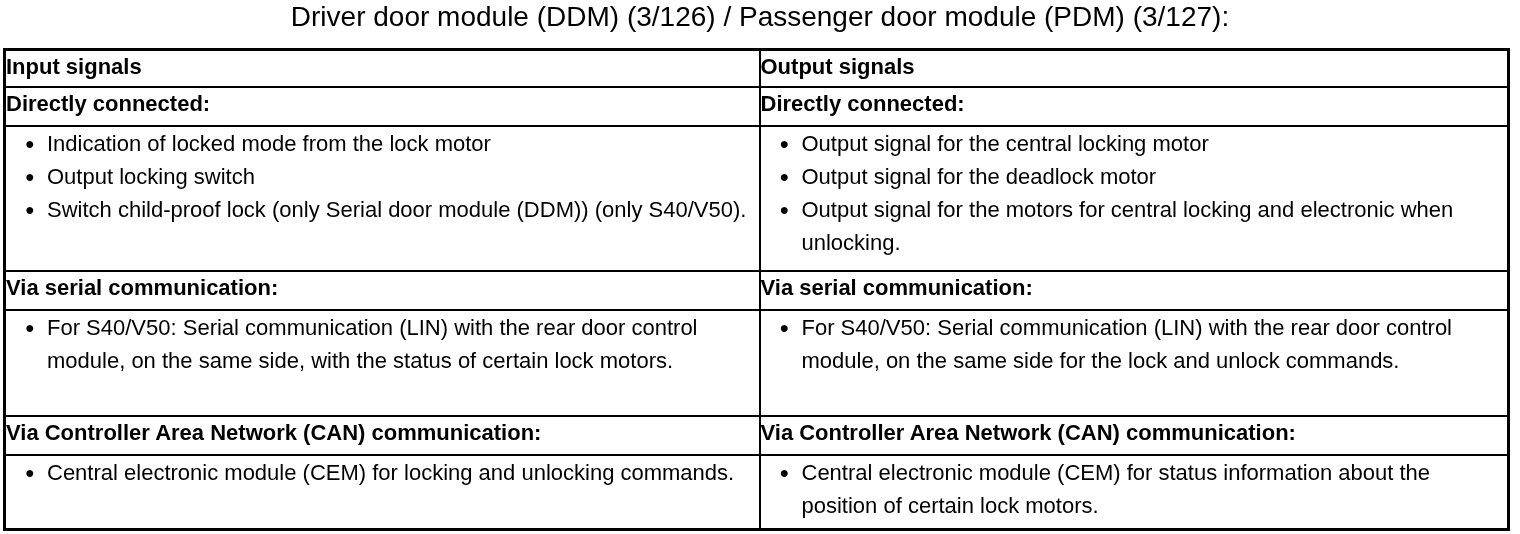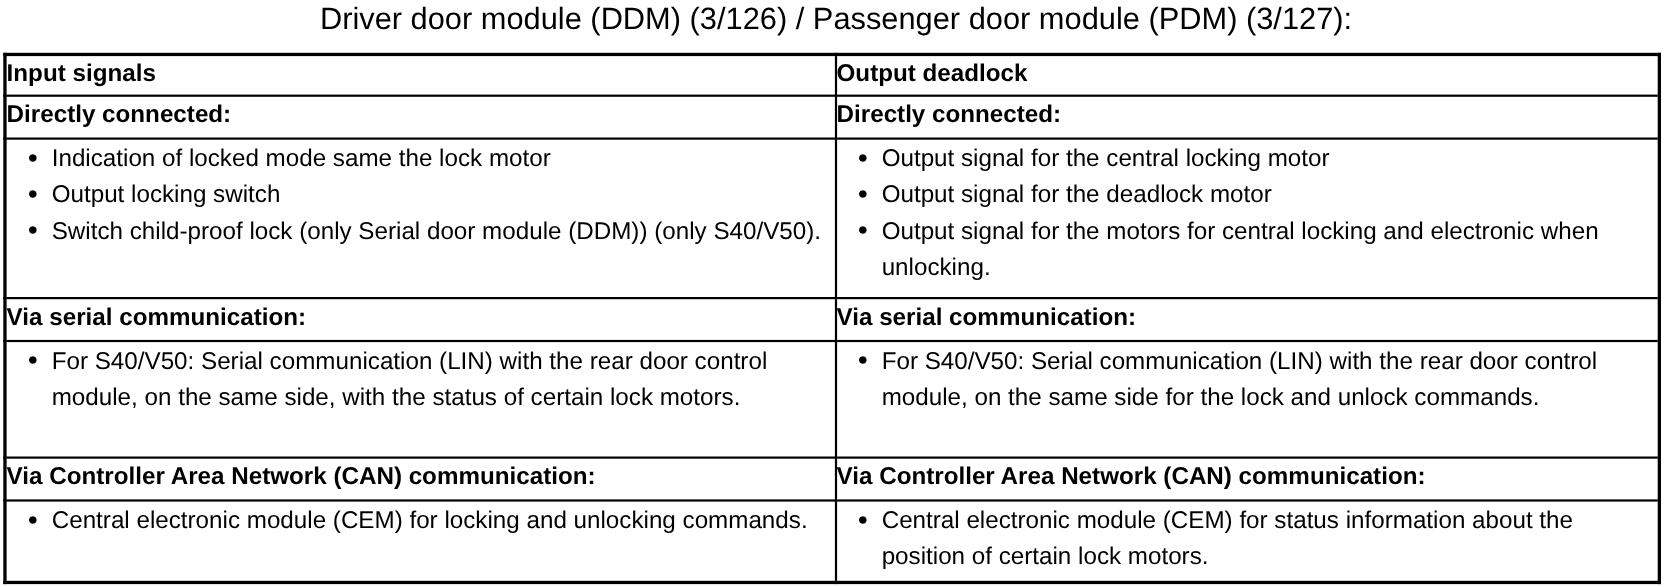--- a/index.html
+++ b/index.html
@@ -80,34 +80,34 @@
 
   <table class="signals">
     <colgroup>
       <col style="width:755px">
       <col>
     </colgroup>
 
     <tbody>
         <tr class="r-head">
       <td class="head">Input signals</td>
-      <td class="head">Output deadlock</td>
+      <td class="head">Output signals</td>
     </tr>
 
     <tr class="r-sub">
       <td class="subhead">Directly connected:</td>
       <td class="subhead">Directly connected:</td>
     </tr>
 
     <tr class="r-items1">
       <td class="items">
         <ul class="bullets">
           <li>
             <span class="bullet">●</span>
-            <span class="txt">Indication of locked mode same the lock motor</span>
+            <span class="txt">Indication of locked mode from the lock motor</span>
           </li>
           <li>
             <span class="bullet">●</span>
             <span class="txt">Output locking switch</span>
           </li>
           <li>
             <span class="bullet">●</span>
             <span class="txt">Switch child-proof lock (only Serial door module (DDM)) (only S40/V50).</span>
           </li>
         </ul>

